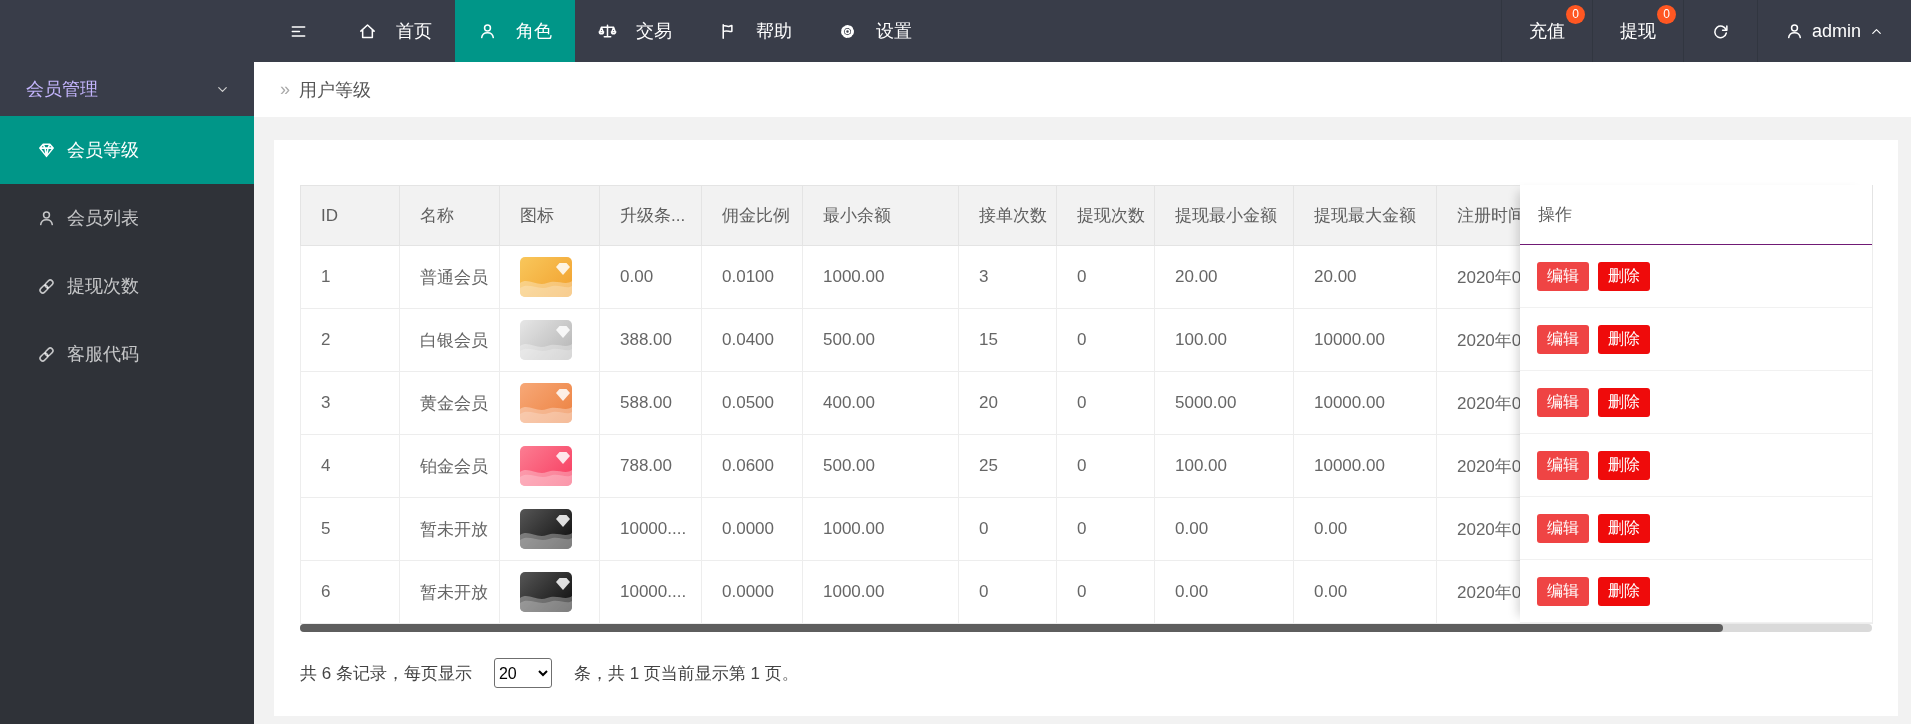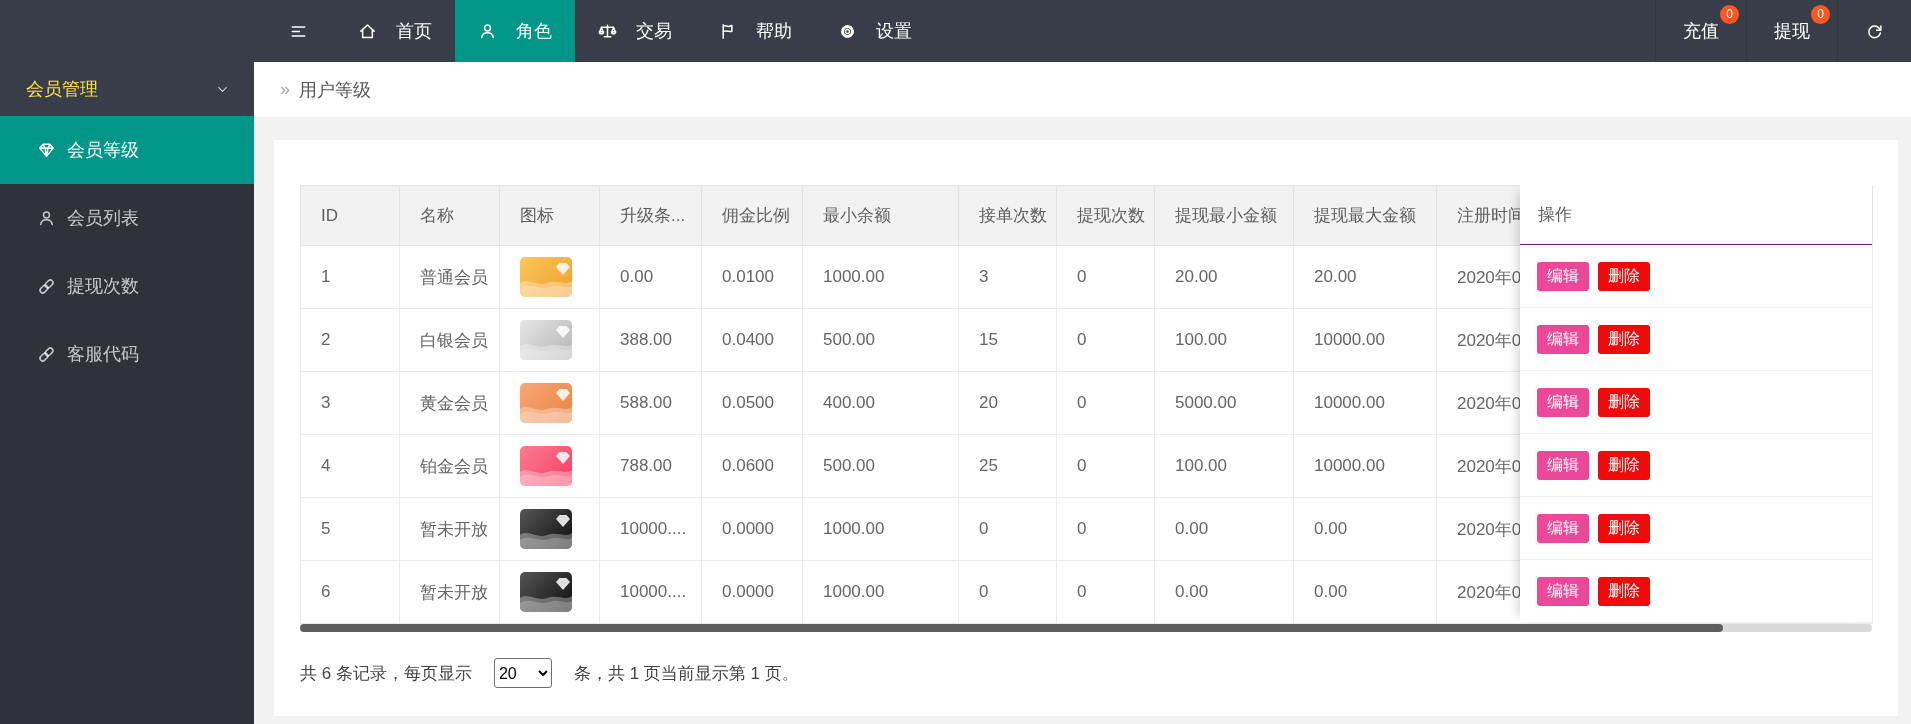--- a/index.html
+++ b/index.html
@@ -14,21 +14,21 @@
   .hamburger { display:flex; align-items:center; padding:0 27px; color:#fff; cursor:pointer; }
   .nav-right { margin-left:auto; display:flex; align-items:stretch; }
   .nav-right-item { position:relative; display:flex; align-items:center; gap:8px; padding:0 27px; color:#fff; font-size:18px; border-left:1px solid #313640; cursor:pointer; }
   .badge { position:absolute; top:5px; right:7px; background:#ff5722; color:#fff; font-size:12px; line-height:19px; height:19px; min-width:19px; padding:0 5px; border-radius:10px; text-align:center; }
 
   .ico { width:19px; height:19px; stroke:currentColor; fill:none; stroke-width:1.6; stroke-linecap:round; stroke-linejoin:round; display:block; }
   .ico.small { width:15px; height:15px; }
 
   
   .sidebar { position:absolute; top:62px; left:0; width:254px; height:662px; background:#2F3238; z-index:30; }
-  .side-group { height:54px; background:#393D49; display:flex; align-items:center; color:#fde047; font-size:18px; padding:0 24px 0 26px; cursor:pointer; }
+  .side-group { height:54px; background:#393D49; display:flex; align-items:center; color:#c4b5fd; font-size:18px; padding:0 24px 0 26px; cursor:pointer; }
   .side-group .chev { margin-left:auto; color:#cfcfcf; }
   .side-item { height:68px; display:flex; align-items:center; gap:11px; padding-left:37px; color:rgba(255,255,255,.72); font-size:18px; cursor:pointer; }
   .side-item.active { background:#009688; color:#fff; }
 
   
   .main { position:absolute; top:62px; left:254px; width:1657px; height:662px; }
   .breadcrumb { height:55px; background:#fff; display:flex; align-items:center; gap:9px; padding-left:26px; font-size:18px; color:#555; }
   .breadcrumb .sep { color:#aaa; }
   .content { height:607px; background:#f2f2f2; padding:23px 13px 8px 20px; }
   .panel { background:#fff; height:576px; padding:45px 15px 0 26px; }
@@ -49,21 +49,21 @@
   .card[data-variant="silver"] { background:linear-gradient(135deg,#e6e6e6,#b3b3b3); }
   .card[data-variant="orange"] { background:linear-gradient(135deg,#f7a877,#ec8140); }
   .card[data-variant="pink"]   { background:linear-gradient(135deg,#fc7d92,#f73b5f); }
   .card[data-variant="black"]  { background:linear-gradient(135deg,#565656,#0c0c0c); }
 
   
   .fixed-col { position:absolute; top:0; right:0; width:352px; height:438px; background:#fff; box-shadow:-9px 0 10px -7px rgba(0,0,0,.18); }
   .fhead { height:60px; display:flex; align-items:center; padding-left:18px; font-size:17px; color:#5f5f5f; border-bottom:1px solid #701a75; }
   .frow { height:63px; display:flex; align-items:center; gap:9px; padding-left:17px; border-bottom:1px solid #f1f1f1; }
   .btn { height:29px; padding:0 10px; border:none; border-radius:3px; color:#fff; font-size:16px; font-family:inherit; cursor:pointer; }
-  .btn.edit { background:#ec4899; }
+  .btn.edit { background:#ef4444; }
   .btn.del  { background:#EF0B0B; }
 
   
   .scrollbar { width:1572px; height:8px; background:#dadada; border-radius:4px; position:relative; }
   .scrollbar .thumb { position:absolute; left:0; top:0; width:1423px; height:8px; background:#5e5e5e; border-radius:4px; cursor:pointer; }
 
   
   .pager { margin-top:26px; display:flex; align-items:center; gap:16px; font-size:17px; color:#444; }
   .pager select { width:58px; height:30px; font-size:16px; font-family:inherit; border:1px solid #6f6f6f; border-radius:3px; background:#fff; margin:0 6px; }
 </style>
@@ -117,20 +117,30 @@
       <span class="badge">0</span>
     </div>
     <div class="nav-right-item">
       <span>提现</span>
       <span class="badge">0</span>
     </div>
     <div class="nav-right-item">
       <svg class="ico" viewBox="0 0 20 20">
           <path d="M15.9 8.4 A6.1 6.1 0 1 0 16.1 11.6"></path>
           <path d="M16.7 4.2 V8.7 H12.2"></path>
+        </svg>
+    </div>
+    <div class="nav-right-item">
+      <svg class="ico" viewBox="0 0 20 20">
+          <circle cx="10" cy="6.3" r="3.1"></circle>
+          <path d="M3.9 16.4 C4.3 12.8 6.8 11.2 10 11.2 C13.2 11.2 15.7 12.8 16.1 16.4"></path>
+        </svg>
+      <span>admin</span>
+      <svg class="ico small" viewBox="0 0 20 20">
+          <path d="M5 12.5 L10 7.5 L15 12.5"></path>
         </svg>
     </div>
   </div>
 </header>
 
 <nav class="sidebar">
   <div class="side-group">
     <span>会员管理</span>
     <svg class="ico small chev" viewBox="0 0 20 20">
         <path d="M5 7.5 L10 12.5 L15 7.5"></path>

